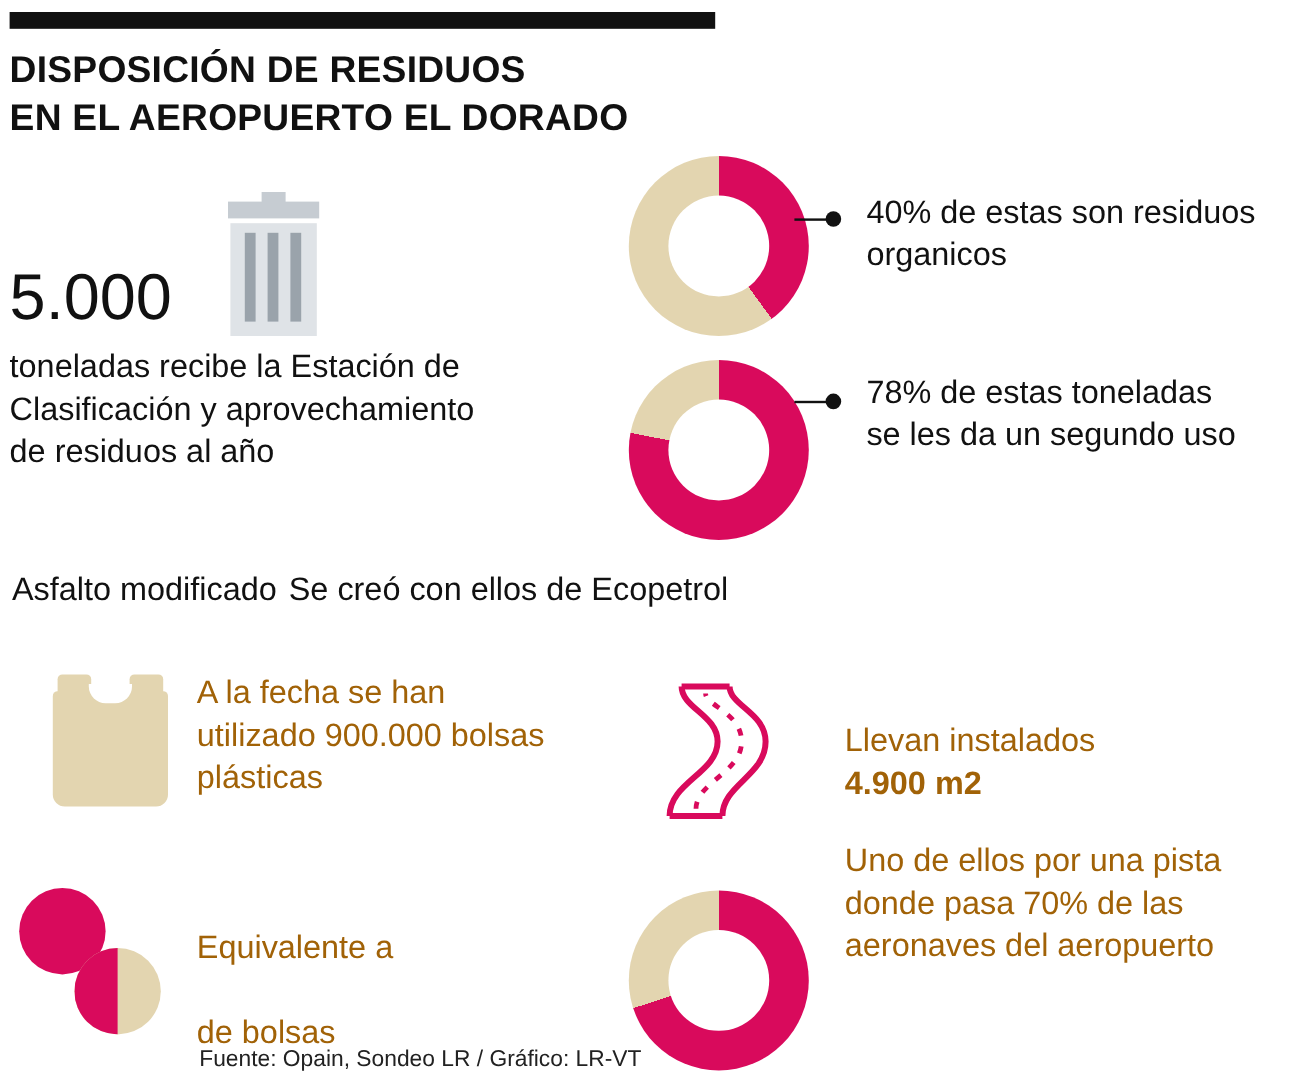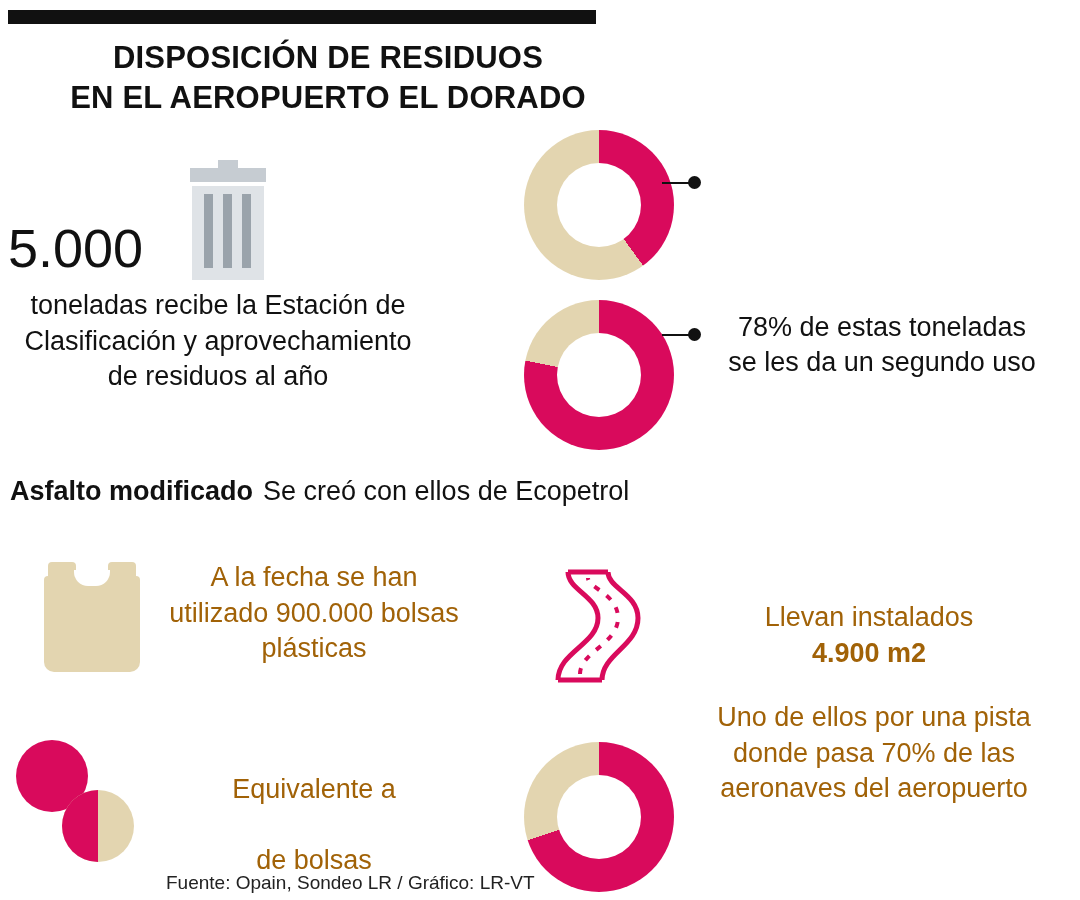--- a/index.html
+++ b/index.html
@@ -12,21 +12,20 @@
     background: #ffffff;
     font-family: "Liberation Sans", sans-serif;
     color: #1a1a1a;
     position: relative;
     overflow: hidden;
   }
   .page {
     position: relative;
     width: 1080px;
     height: 632px;
-    text-align: center;
   }
   .top-rule {
     position: absolute;
     left: 8px;
     top: 10px;
     width: 588px;
     height: 14px;
     background: #111111;
   }
   .title {
@@ -151,21 +150,21 @@
   .callout2 { left: 722px; top: 310px; width: 320px; }
 
   
   .section-head {
     position: absolute;
     left: 10px;
     top: 476px;
     font-size: 27px;
     color: #111111;
   }
-  .section-head b { font-weight: bold; }
+  .section-head b { font-weight: normal; }
   .section-head span.sub { font-weight: normal; margin-left: 10px; }
 
   
   .bag {
     position: absolute;
     left: 44px;
     top: 562px;
     width: 96px;
     height: 110px;
   }
@@ -270,20 +269,21 @@
   </div>
 
   <div class="bignum">5.000</div>
   <div class="bigtext">toneladas recibe la Estación de Clasificación y aprovechamiento de residuos al año</div>
 
   <div class="donut donut1" style="background: conic-gradient(#d90a5c 0deg 144deg, #e3d5b0 144deg 360deg);">
     <div class="hole"></div>
   </div>
   <div class="leader" style="left:662px; top:182px; width:30px;"></div>
   <div class="leader-dot" style="left:688px; top:176px;"></div>
+  <div class="callout callout1">40% de estas son residuos organicos</div>
 
   <div class="donut donut2" style="background: conic-gradient(#d90a5c 0deg 281deg, #e3d5b0 281deg 360deg);">
     <div class="hole"></div>
   </div>
   <div class="leader" style="left:662px; top:334px; width:30px;"></div>
   <div class="leader-dot" style="left:688px; top:328px;"></div>
   <div class="callout callout2">78% de estas toneladas se les da un segundo uso</div>
 
   <div class="section-head">
     <b>Asfalto modificado</b><span class="sub">Se creó con ellos de Ecopetrol</span>

